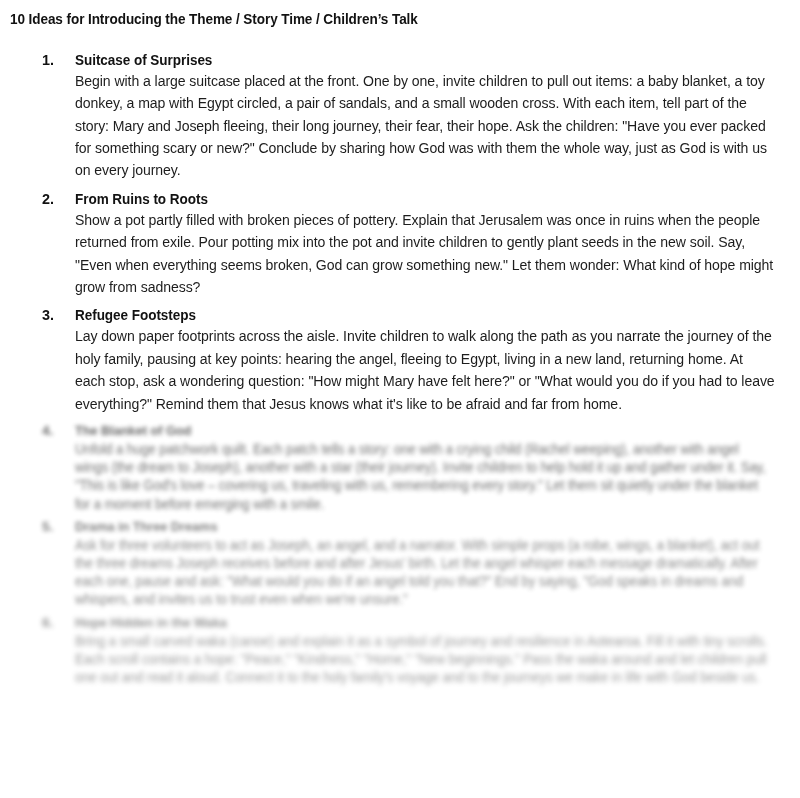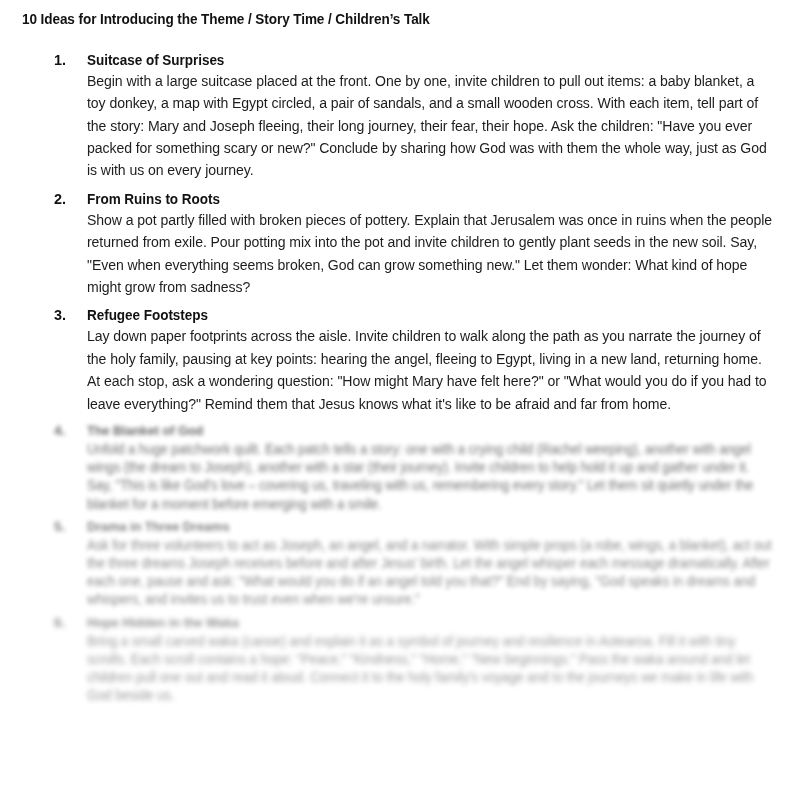--- a/index.html
+++ b/index.html
@@ -15,21 +15,21 @@
     font-family: "Liberation Sans", "DejaVu Sans", sans-serif;
     color: #1a1a1a;
     -webkit-font-smoothing: antialiased;
   }
 
   #page {
     position: relative;
     width: 800px;
     height: 604px;
     box-sizing: border-box;
-    padding: 10px 26px 0 22px;
+    padding: 10px 26px 0 10px;
     background: #ffffff;
   }
 
   .doc-title {
     font-size: 14.6px;
     font-weight: bold;
     letter-spacing: -0.1px;
     line-height: 1.35;
     margin: 0 0 20px 0;
     color: #121212;

